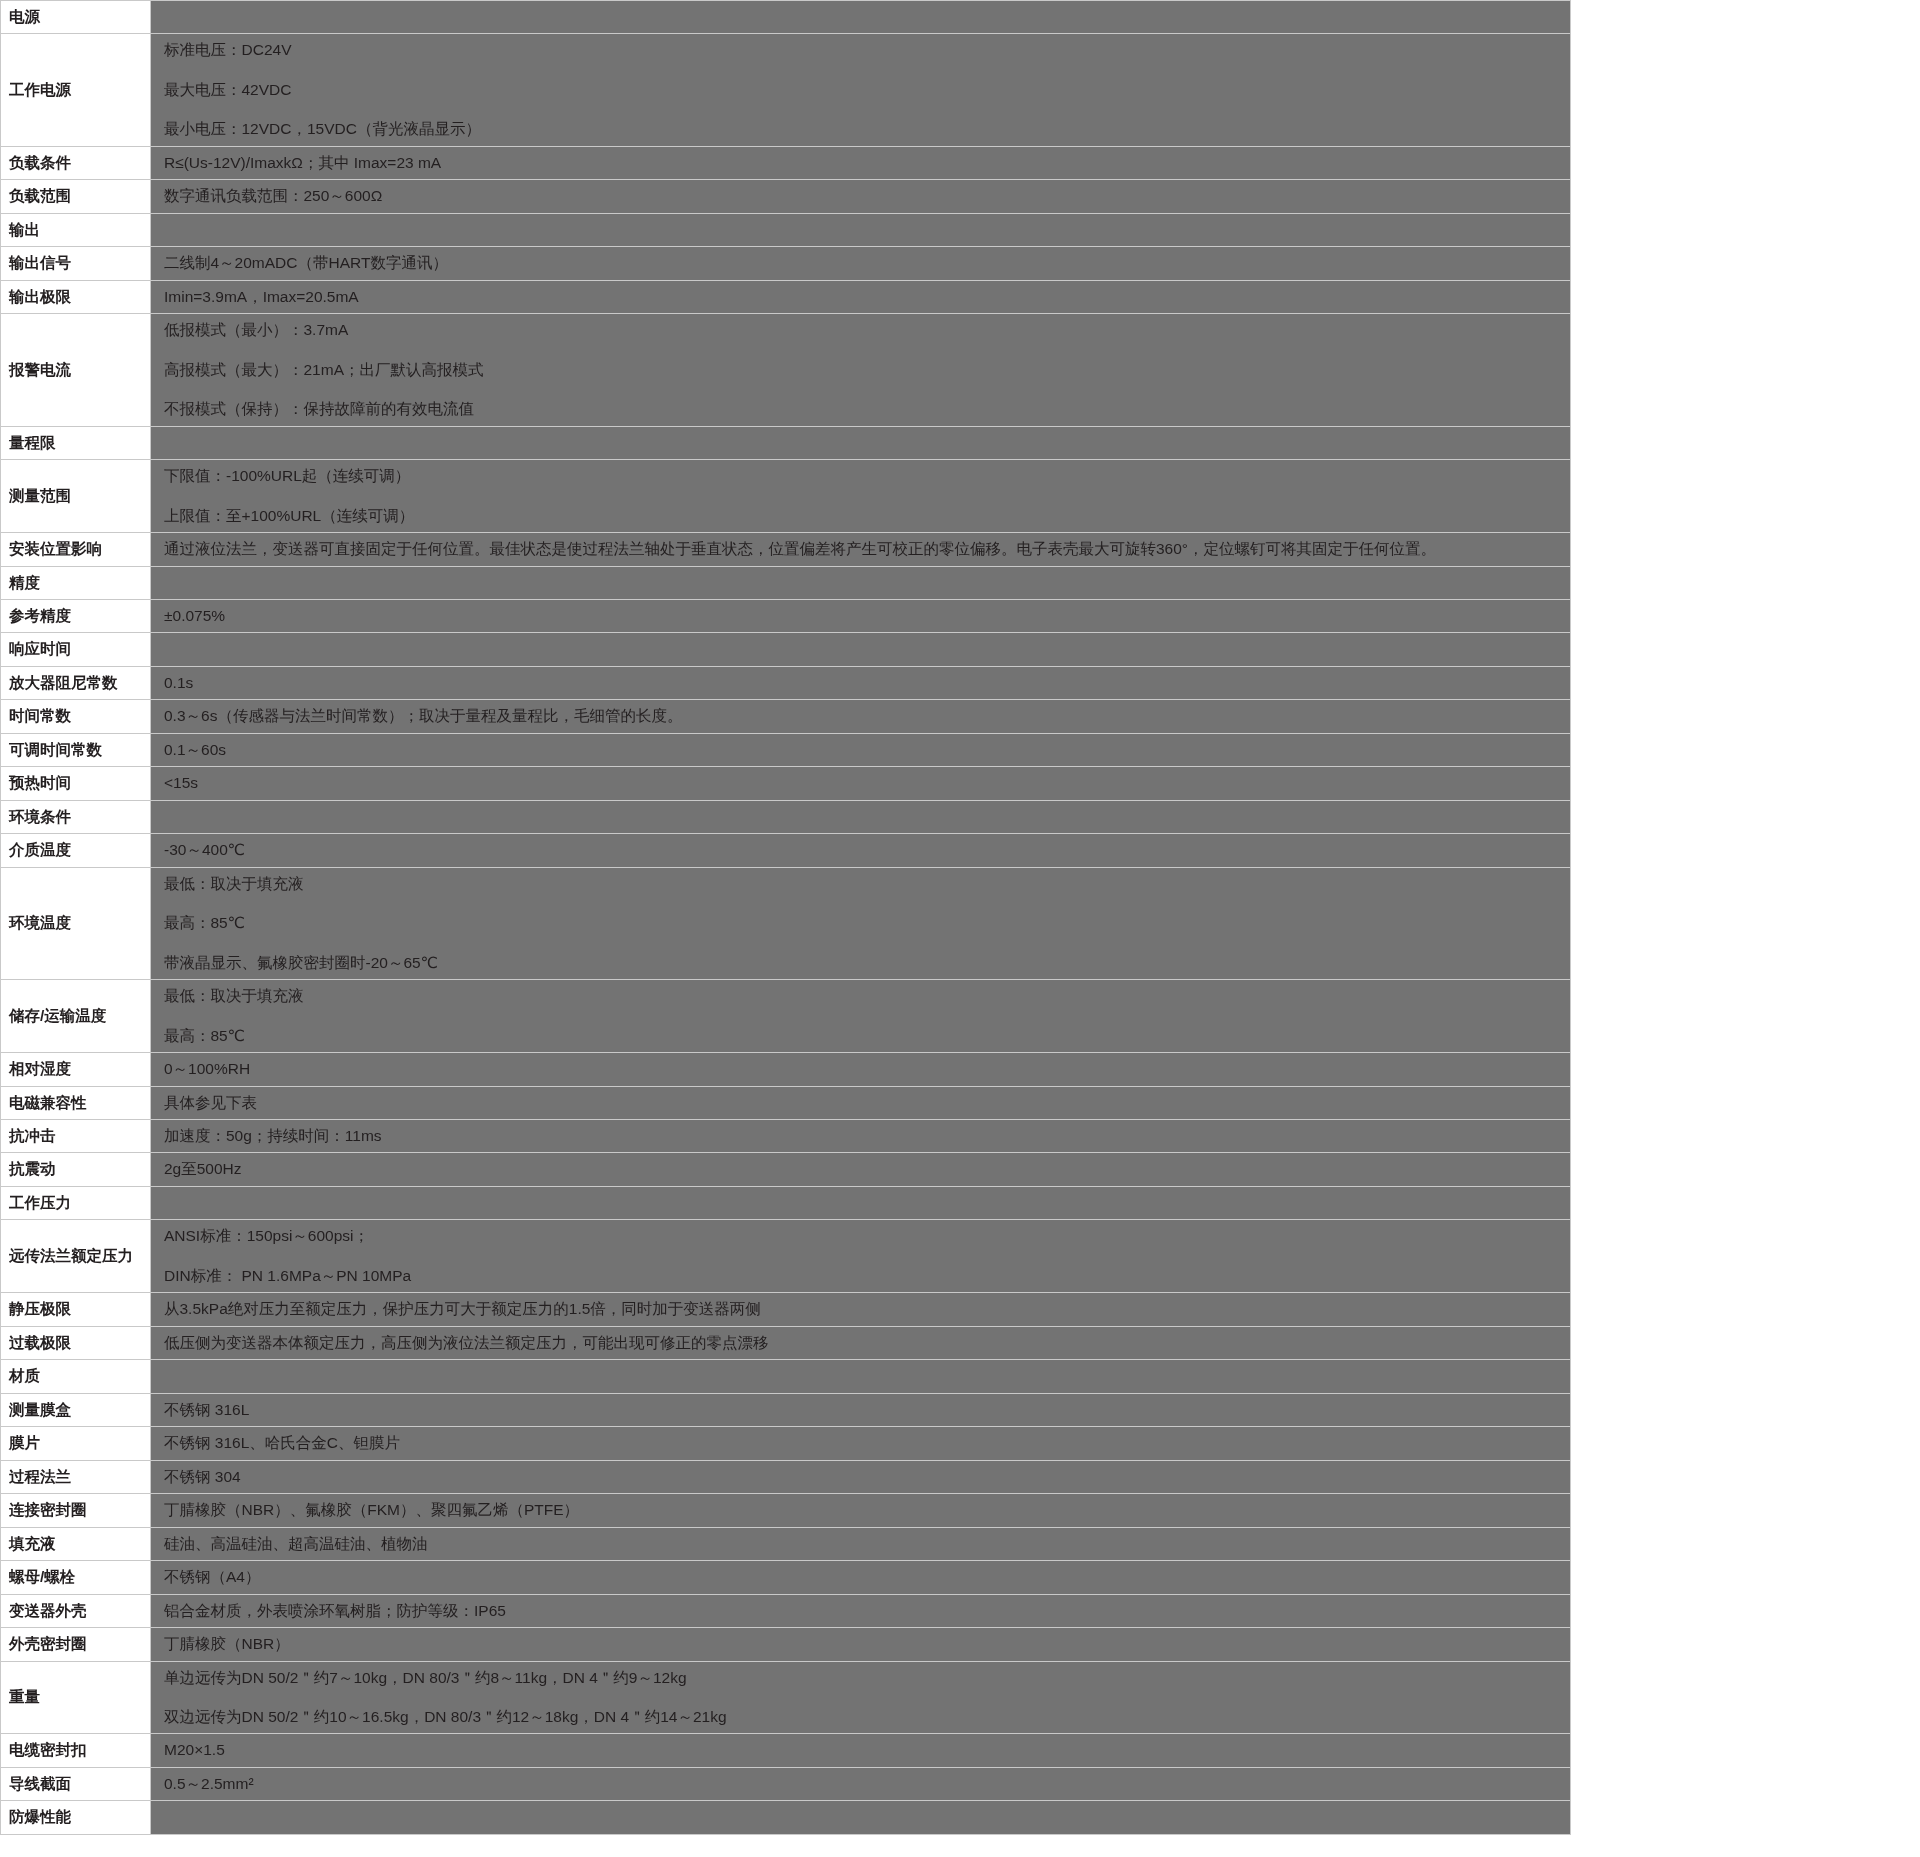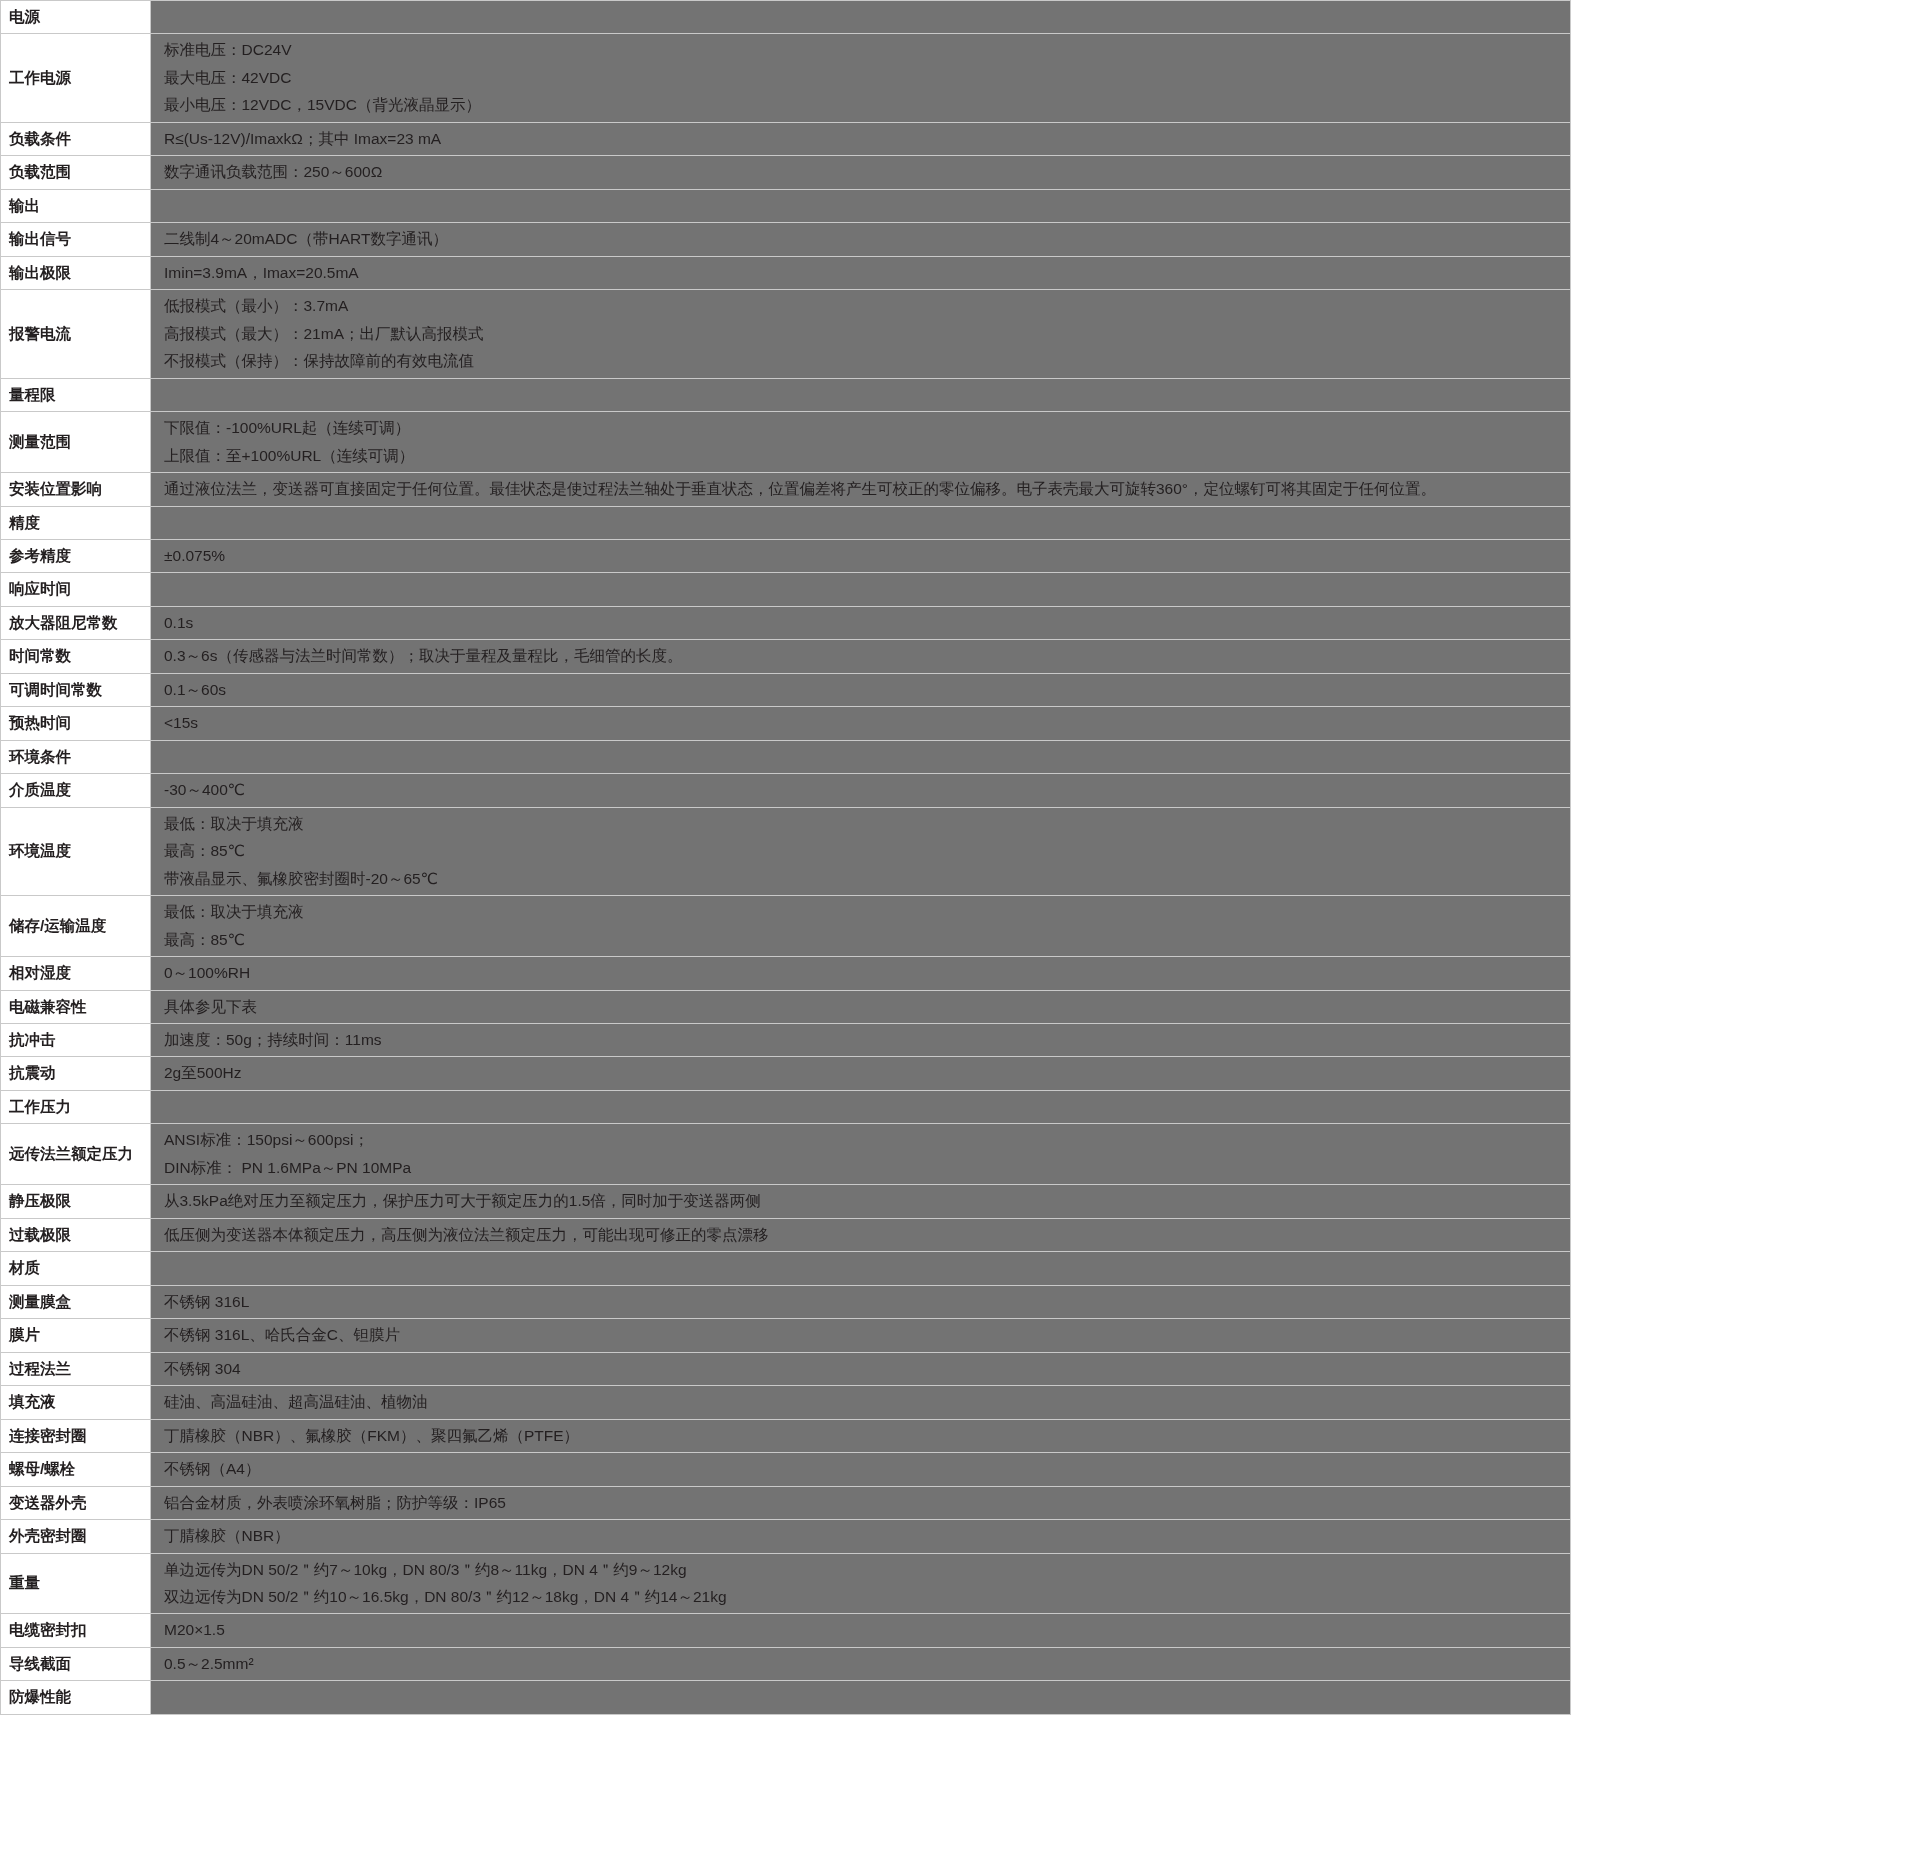--- a/index.html
+++ b/index.html
@@ -45,21 +45,21 @@
     background: #737373;
     padding-left: 13px;
   }
   table.spec tr.empty td.value {
     height: 20px;
   }
   .ml {
     display: block;
   }
   .ml + .ml {
-    margin-top: 5px;
+    margin-top: 17px;
   }
 </style>
 </head>
 <body>
 
 <div class="page">
   <table class="spec">
     <colgroup>
         <col class="c1">
         <col class="c2">
@@ -256,29 +256,29 @@
             <span class="ml">不锈钢 316L、哈氏合金C、钽膜片</span>
           </td>
         </tr>
         <tr>
           <td class="label">过程法兰</td>
           <td class="value">
             <span class="ml">不锈钢 304</span>
           </td>
         </tr>
         <tr>
+          <td class="label">连接密封圈</td>
+          <td class="value">
+            <span class="ml">丁腈橡胶（NBR）、氟橡胶（FKM）、聚四氟乙烯（PTFE）</span>
+          </td>
+        </tr>
+        <tr>
           <td class="label">填充液</td>
           <td class="value">
             <span class="ml">硅油、高温硅油、超高温硅油、植物油</span>
-          </td>
-        </tr>
-        <tr>
-          <td class="label">连接密封圈</td>
-          <td class="value">
-            <span class="ml">丁腈橡胶（NBR）、氟橡胶（FKM）、聚四氟乙烯（PTFE）</span>
           </td>
         </tr>
         <tr>
           <td class="label">螺母/螺栓</td>
           <td class="value">
             <span class="ml">不锈钢（A4）</span>
           </td>
         </tr>
         <tr>
           <td class="label">变送器外壳</td>

